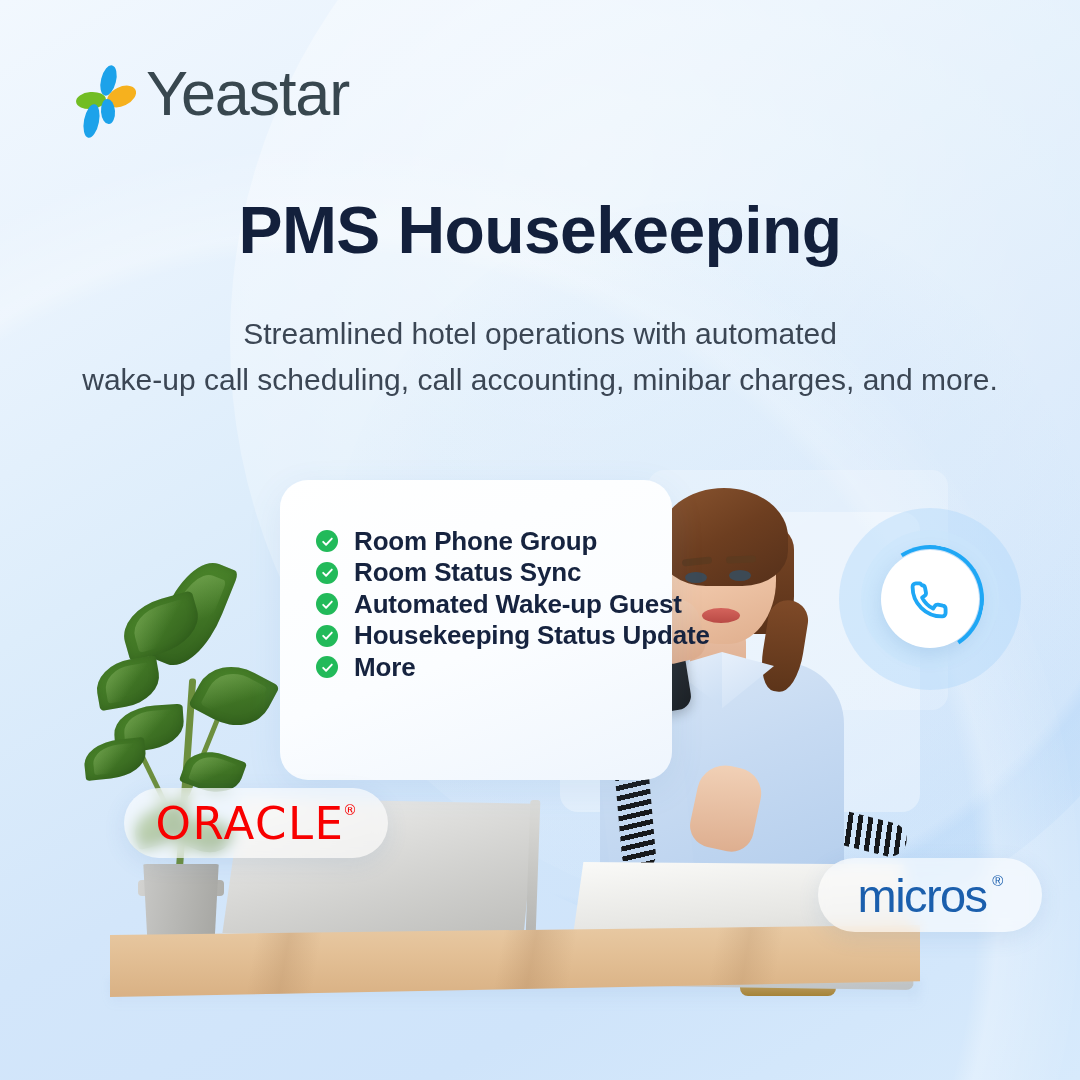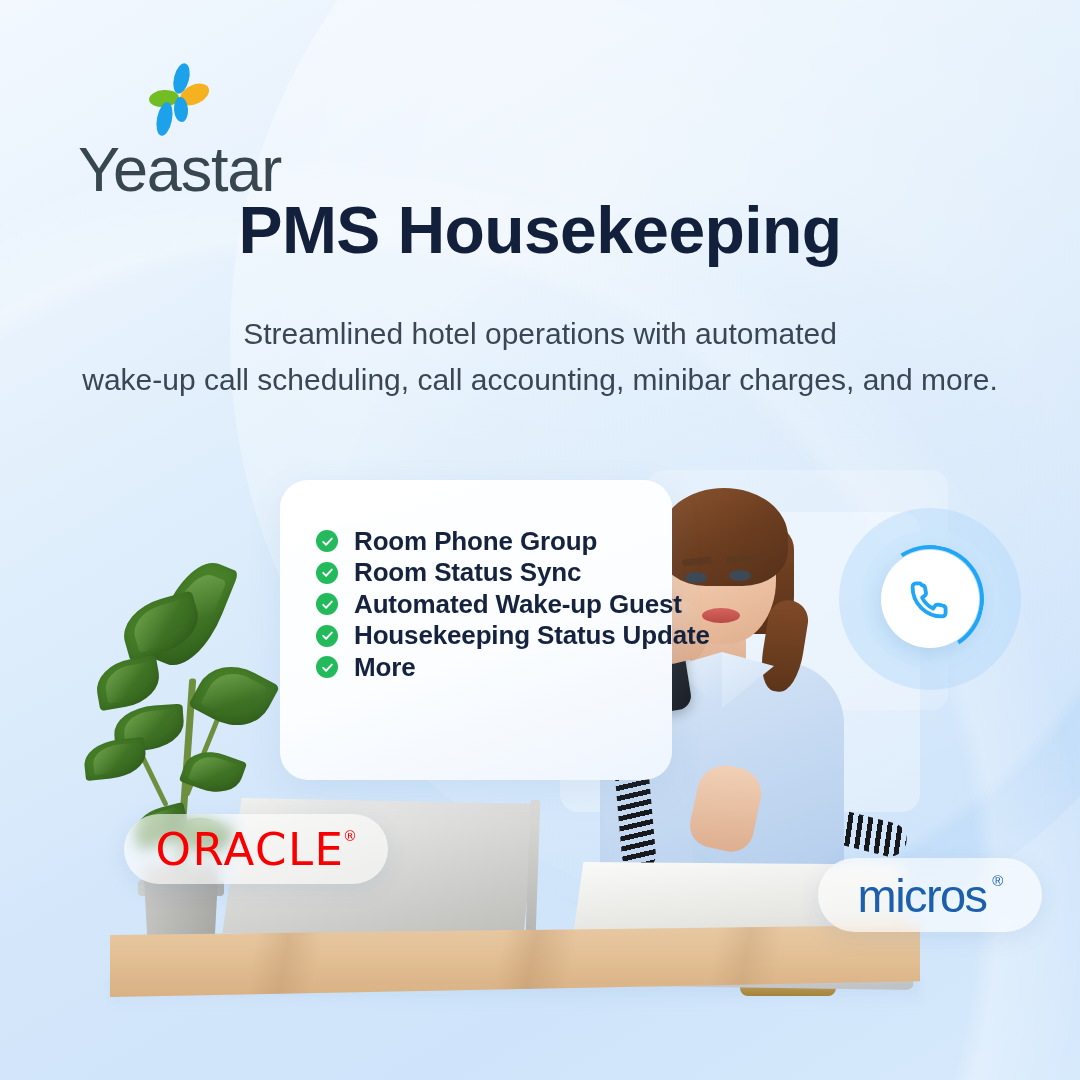--- a/index.html
+++ b/index.html
@@ -65,21 +65,21 @@
     background: radial-gradient(circle at 50% 50%,
         rgba(205,228,250,0.30) 0%,
         rgba(205,228,250,0.16) 55%,
         rgba(205,228,250,0.0) 74%);
   }
 
   
   .brand {
     position: absolute;
     left: 78px; top: 62px;
-    display: flex; align-items: center; gap: 12px; flex-direction: column;
+    display: flex; align-items: center; gap: 12px;
   }
   .brand-mark {
     position: relative;
     width: 56px; height: 64px;
     flex: none;
   }
   .petal { position: absolute; border-radius: 50%; }
   .petal-top    { width: 15px; height: 31px; left: 23px; top: 1px;
                   background: #1ca2ea; transform: rotate(14deg); }
   .petal-orange { width: 31px; height: 19px; left: 28px; top: 23px;
@@ -483,21 +483,21 @@
     border-radius: 999px;
     display: flex; align-items: center; justify-content: center;
     background: rgba(255,255,255,0.60);
     backdrop-filter: blur(7px);
     -webkit-backdrop-filter: blur(7px);
     box-shadow: 0 6px 22px rgba(70,120,180,0.12);
     overflow: hidden;
   }
   .badge-oracle {
     left: 124px; top: 788px;
-    width: 264px; height: 70px; margin-top: 26px;
+    width: 264px; height: 70px;
   }
   .badge-micros {
     left: 818px; top: 858px;
     width: 224px; height: 74px;
   }
   .oracle-word {
     font-size: 45px;
     font-weight: 400;
     letter-spacing: 1.5px;
     color: #f80000;

